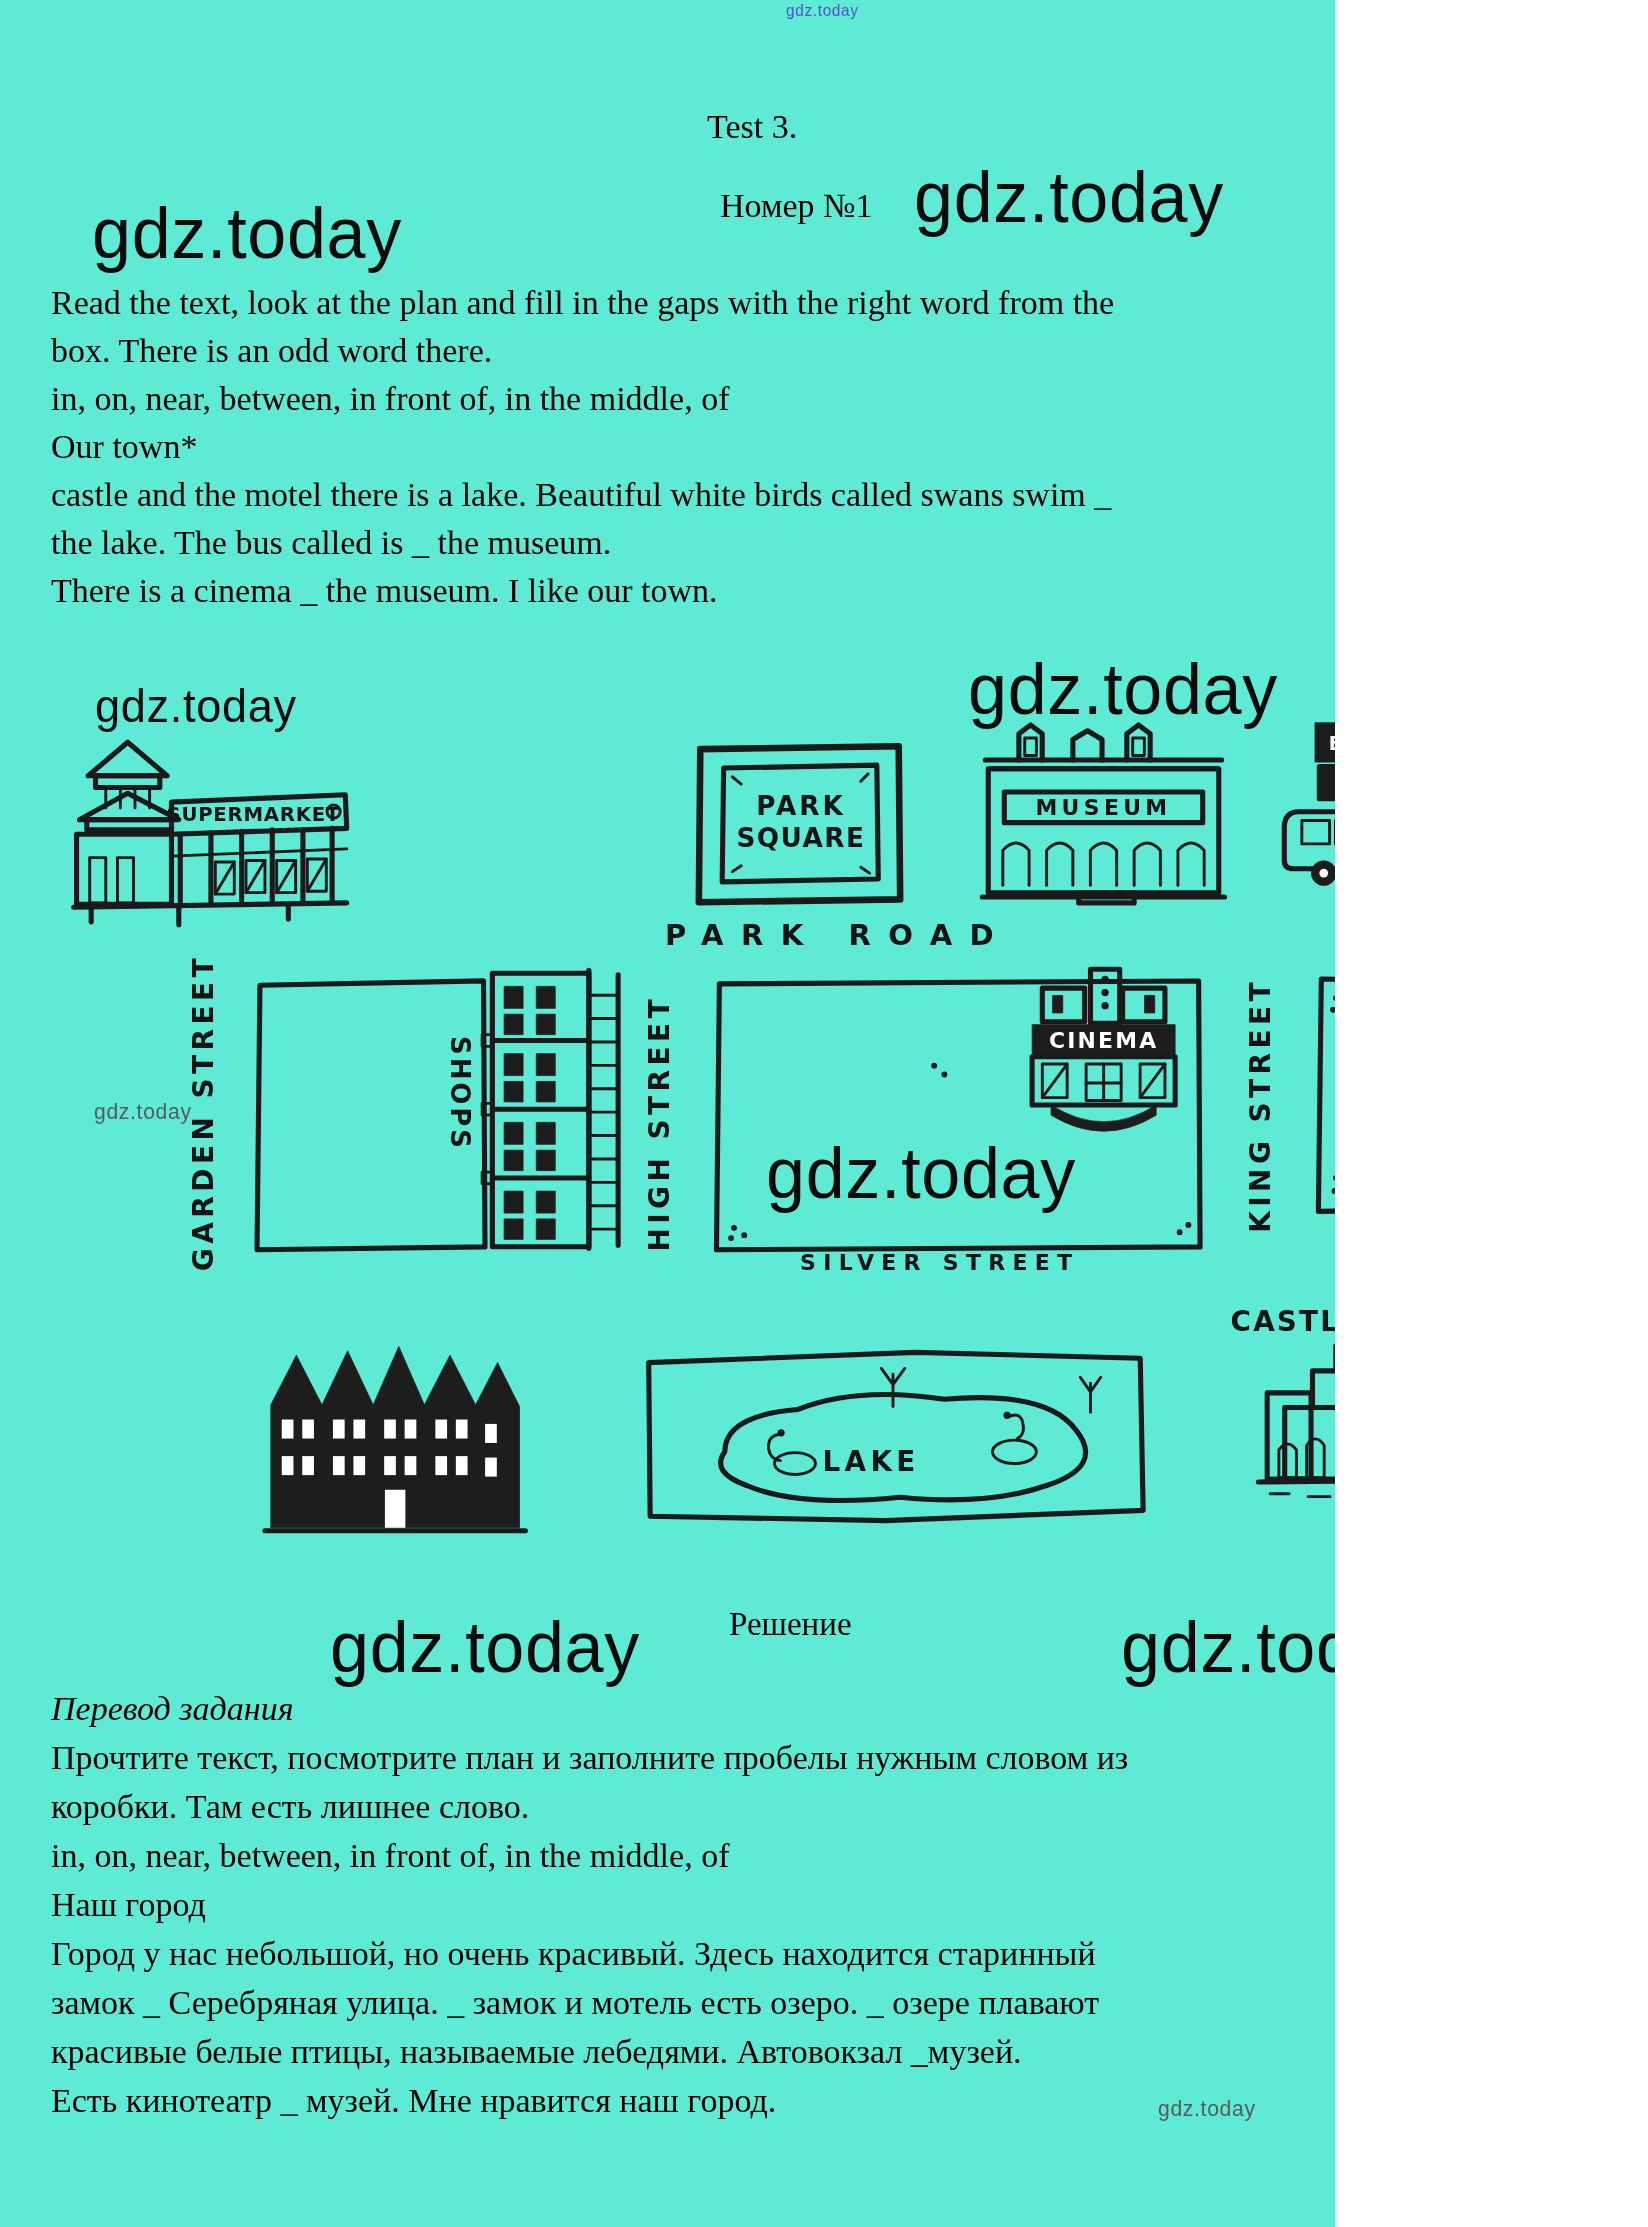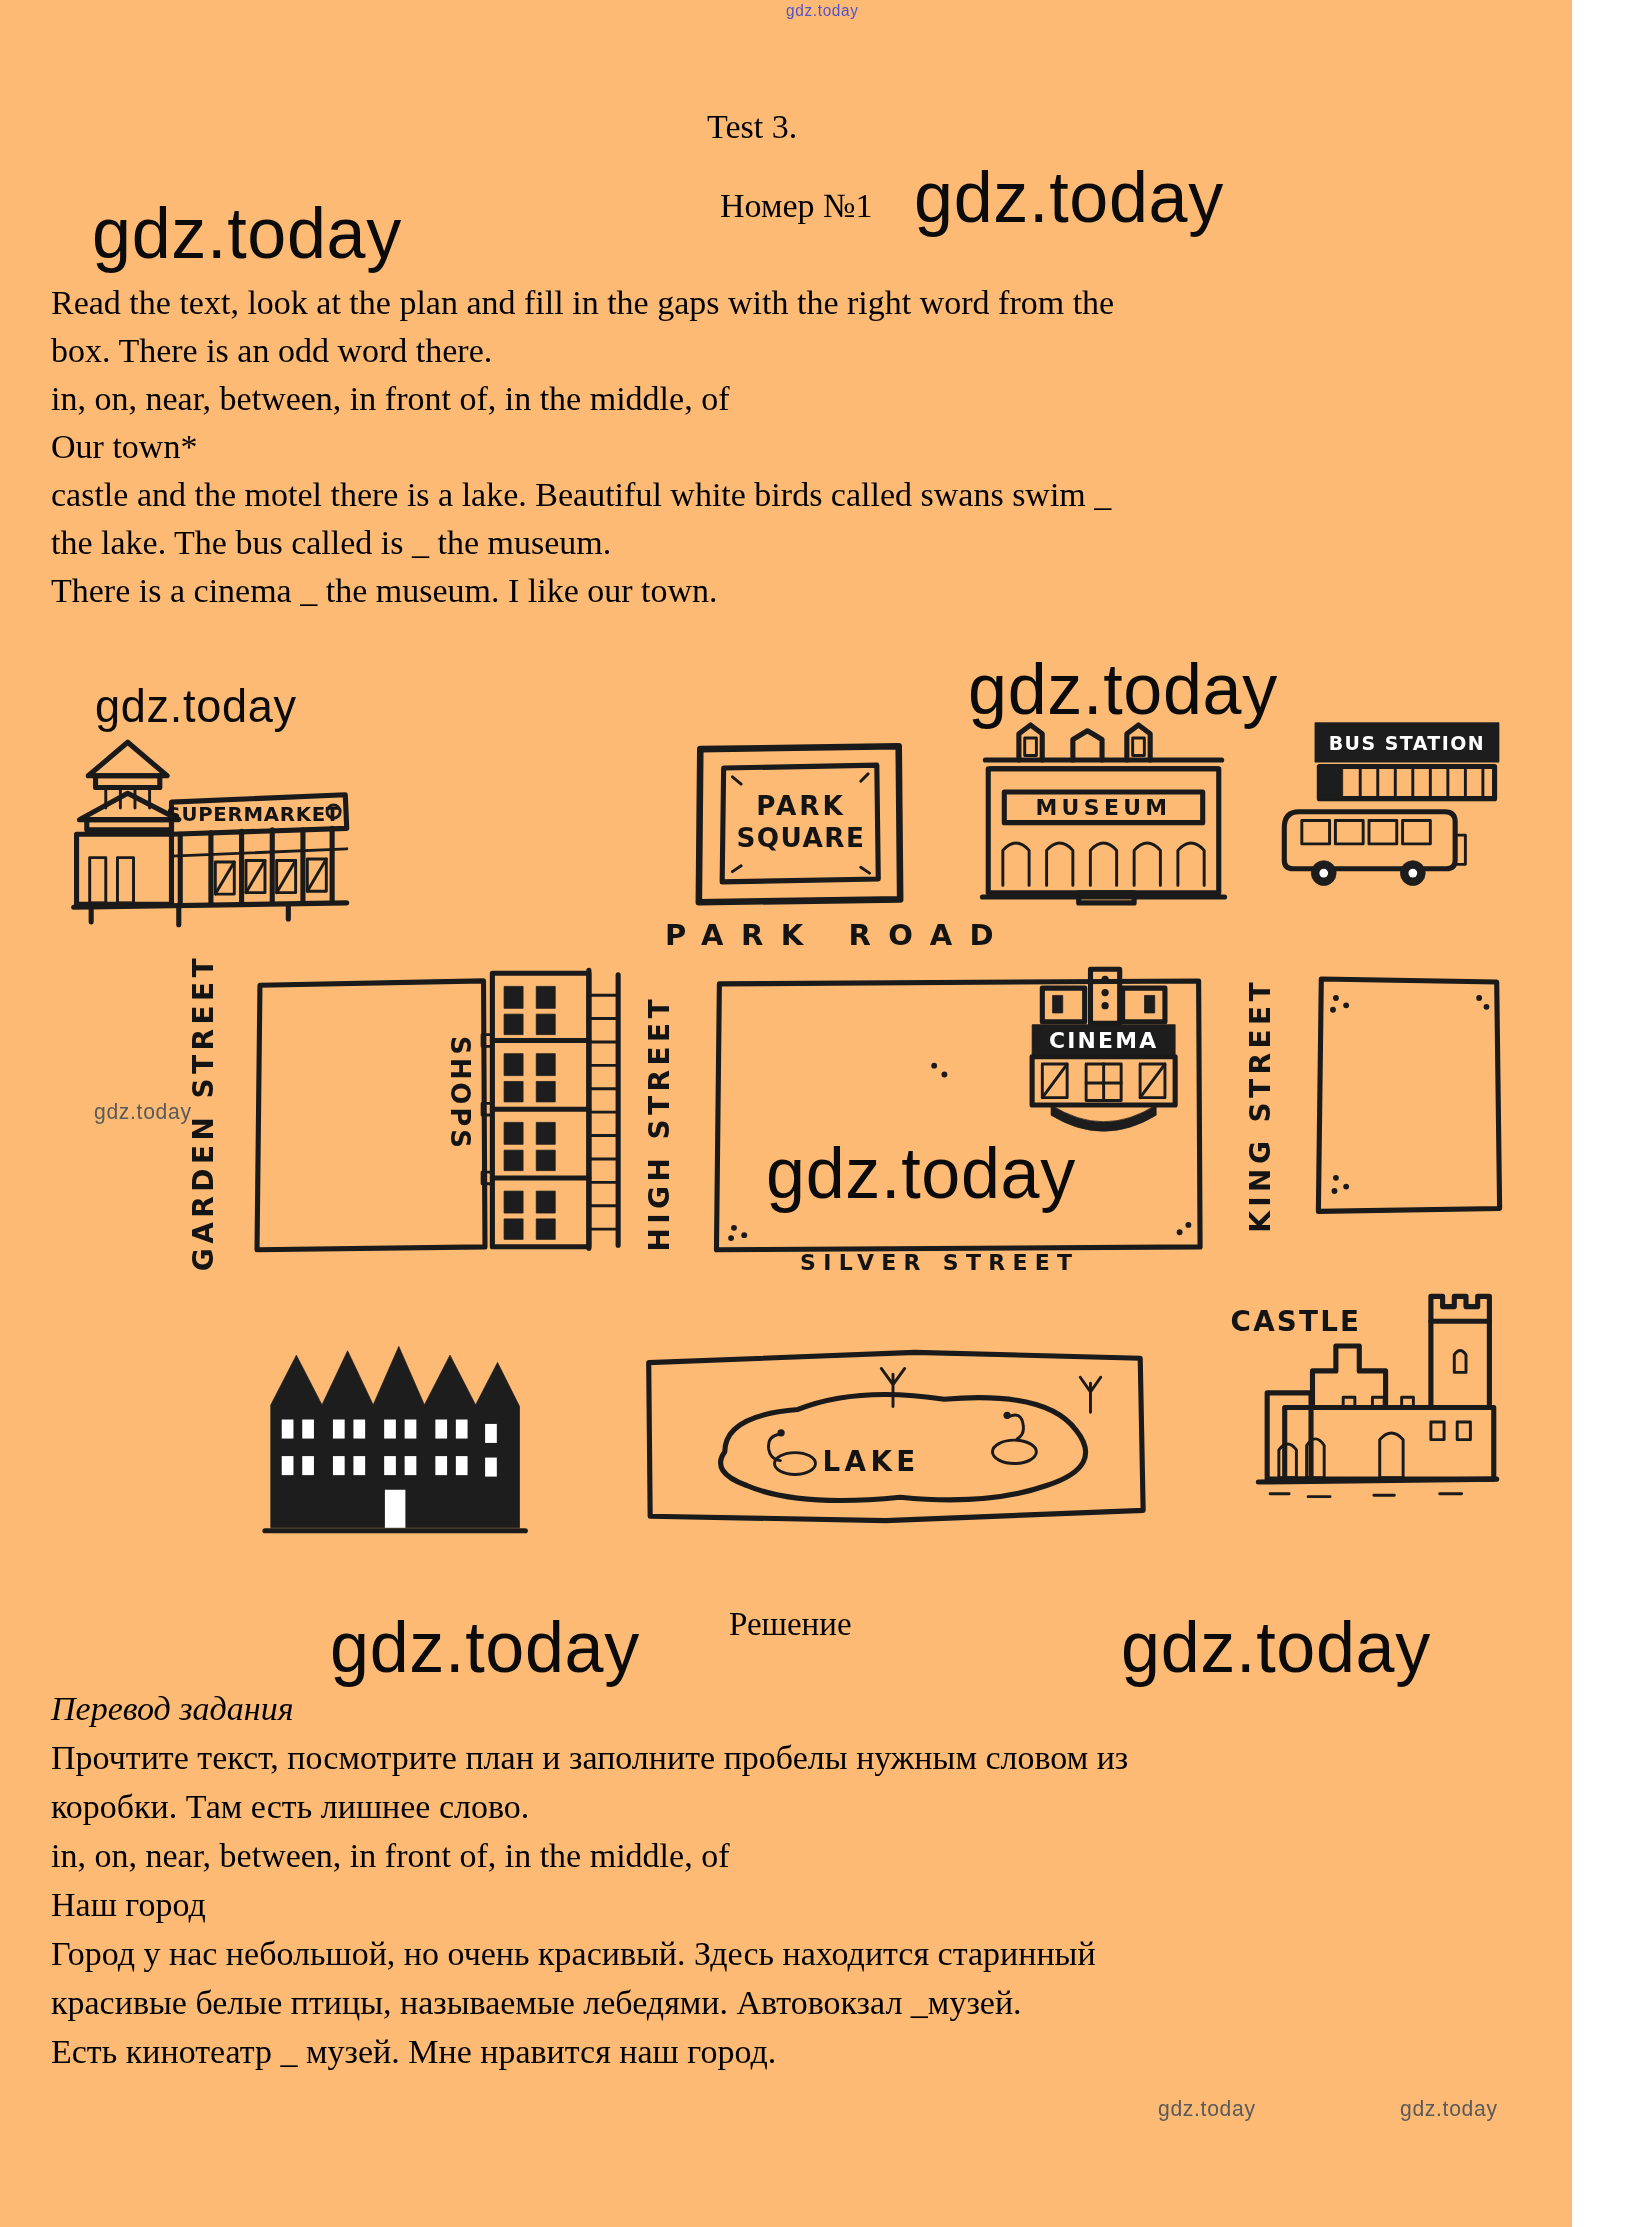--- a/index.html
+++ b/index.html
@@ -1,16 +1,16 @@
 <!DOCTYPE html>
 <html style="font-size:11.7px"><head>
 <meta charset="utf-8">
 <style>
   html,body{margin:0;padding:0;background:#fff}
-  .page{position:relative;width:1572px;height:2227px;background:#fdba74;overflow:hidden;
+  .page{position:relative;width:1335px;height:2227px;background:#5eead4;overflow:hidden;
         font-family:"Liberation Serif",serif;color:#000}
   
   .wm{position:absolute;font-family:"Liberation Sans",sans-serif;font-weight:400;
       color:#0b0b0b;white-space:nowrap;transform:scaleX(.96);transform-origin:0 0;letter-spacing:0.7px}
   .wm.gray{color:#5a5a5a}
   .wm.blue{color:#5353c8}
   
   .doc-line{white-space:nowrap}
   .en-block{position:absolute;left:51px;top:279px;font-size:34px;line-height:48px}
   .ru-block{position:absolute;left:51px;top:1684px;font-size:34px;line-height:49px}
@@ -288,20 +288,21 @@
   <div class="solution-heading">Решение</div>
   <div class="wm" style="left:1121px;top:1605px;font-size:73px">gdz.today</div>
 
   <div class="ru-block">
     <div class="doc-line bolditalic">Перевод задания</div>
     <div class="doc-line">Прочтите текст, посмотрите план и заполните пробелы нужным словом из</div>
     <div class="doc-line">коробки. Там есть лишнее слово.</div>
     <div class="doc-line">in, on, near, between, in front of, in the middle, of</div>
     <div class="doc-line bold">Наш город</div>
     <div class="doc-line">Город у нас небольшой, но очень красивый. Здесь находится старинный</div>
+    <div class="doc-line">замок _ Серебряная улица. _ замок и мотель есть озеро. _ озере плавают</div>
     <div class="doc-line">красивые белые птицы, называемые лебедями. Автовокзал _музей.</div>
     <div class="doc-line">Есть кинотеатр _ музей. Мне нравится наш город.</div>
   </div>
 
   <div class="wm gray" style="left:1158px;top:2096px;font-size:22px">gdz.today</div>
   <div class="wm gray" style="left:1400px;top:2096px;font-size:22px">gdz.today</div>
 
 </div>
 
 

